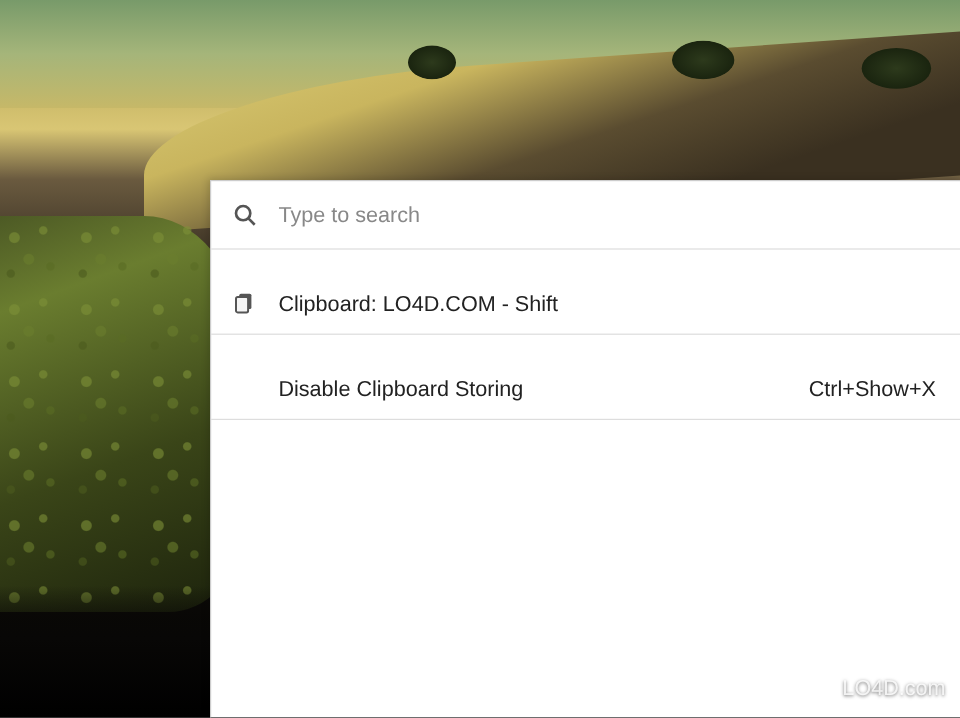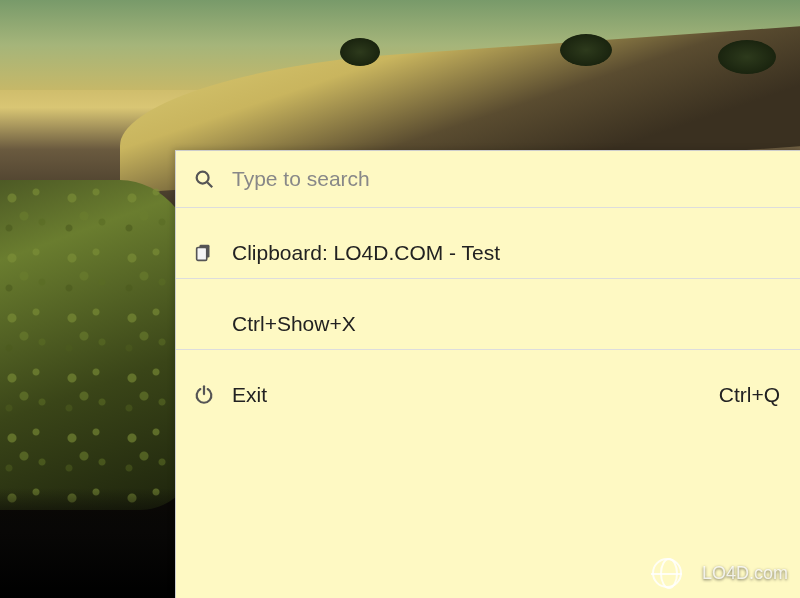--- a/index.html
+++ b/index.html
@@ -62,24 +62,24 @@
       left: 0; right: 0; bottom: 0; height: 110px;
       background: linear-gradient(180deg, rgba(0,0,0,0) 0%, #080706 40%, #000 100%);
     }
 
     .popup {
       position: absolute;
       left: 175px;
       top: 150px;
       right: 0;
       bottom: 0;
-      background: #fef9c3;
+      background: #ffffff;
       display: flex;
       flex-direction: column;
-      font-size: 21px;
+      font-size: 18px;
       color: #222;
       border: 1px solid #ccc;
       border-right: none;
       border-bottom: none;
       box-shadow: -2px -1px 6px rgba(0,0,0,0.15);
     }
     .popup-row {
       display: flex;
       align-items: center;
       padding: 12px 20px 12px 16px;
@@ -187,45 +187,36 @@
   <div class="divider"></div>
   <div class="gap-row"></div>
 
   <div class="popup-row">
     <span class="row-icon">
       <svg viewBox="0 0 24 24" fill="currentColor">
         <rect x="7" y="3" width="11" height="14" rx="1.5" fill="#555"></rect>
         <rect x="4" y="6" width="11" height="14" rx="1.5" fill="#f5f5f5" stroke="#555" stroke-width="1.8"></rect>
       </svg>
     </span>
-    <span class="row-label">Clipboard: LO4D.COM - Test</span>
+    <span class="row-label">Clipboard: LO4D.COM - Shift</span>
   </div>
 
   <div class="divider"></div>
   <div class="gap-row"></div>
 
 
 
   <div class="popup-row">
     <span class="row-icon"></span>
+    <span class="row-label">Disable Clipboard Storing</span>
     <span class="row-shortcut">Ctrl+Show+X</span>
   </div>
 
   <div class="divider"></div>
   <div class="gap-row"></div>
 
-  <div class="popup-row">
-    <span class="row-icon">
-      <svg viewBox="0 0 24 24" fill="none" stroke="#555" stroke-width="2.4" stroke-linecap="round">
-        <path d="M8 5.5a8 8 0 1 0 8 0"></path>
-        <line x1="12" y1="2.5" x2="12" y2="11"></line>
-      </svg>
-    </span>
-    <span class="row-label">Exit</span>
-    <span class="row-shortcut">Ctrl+Q</span>
-  </div>
 
 </div>
 
 <div class="watermark">
   <span class="globe"></span>
   <span>LO4D.com</span>
 </div>
 
 </body></html>

